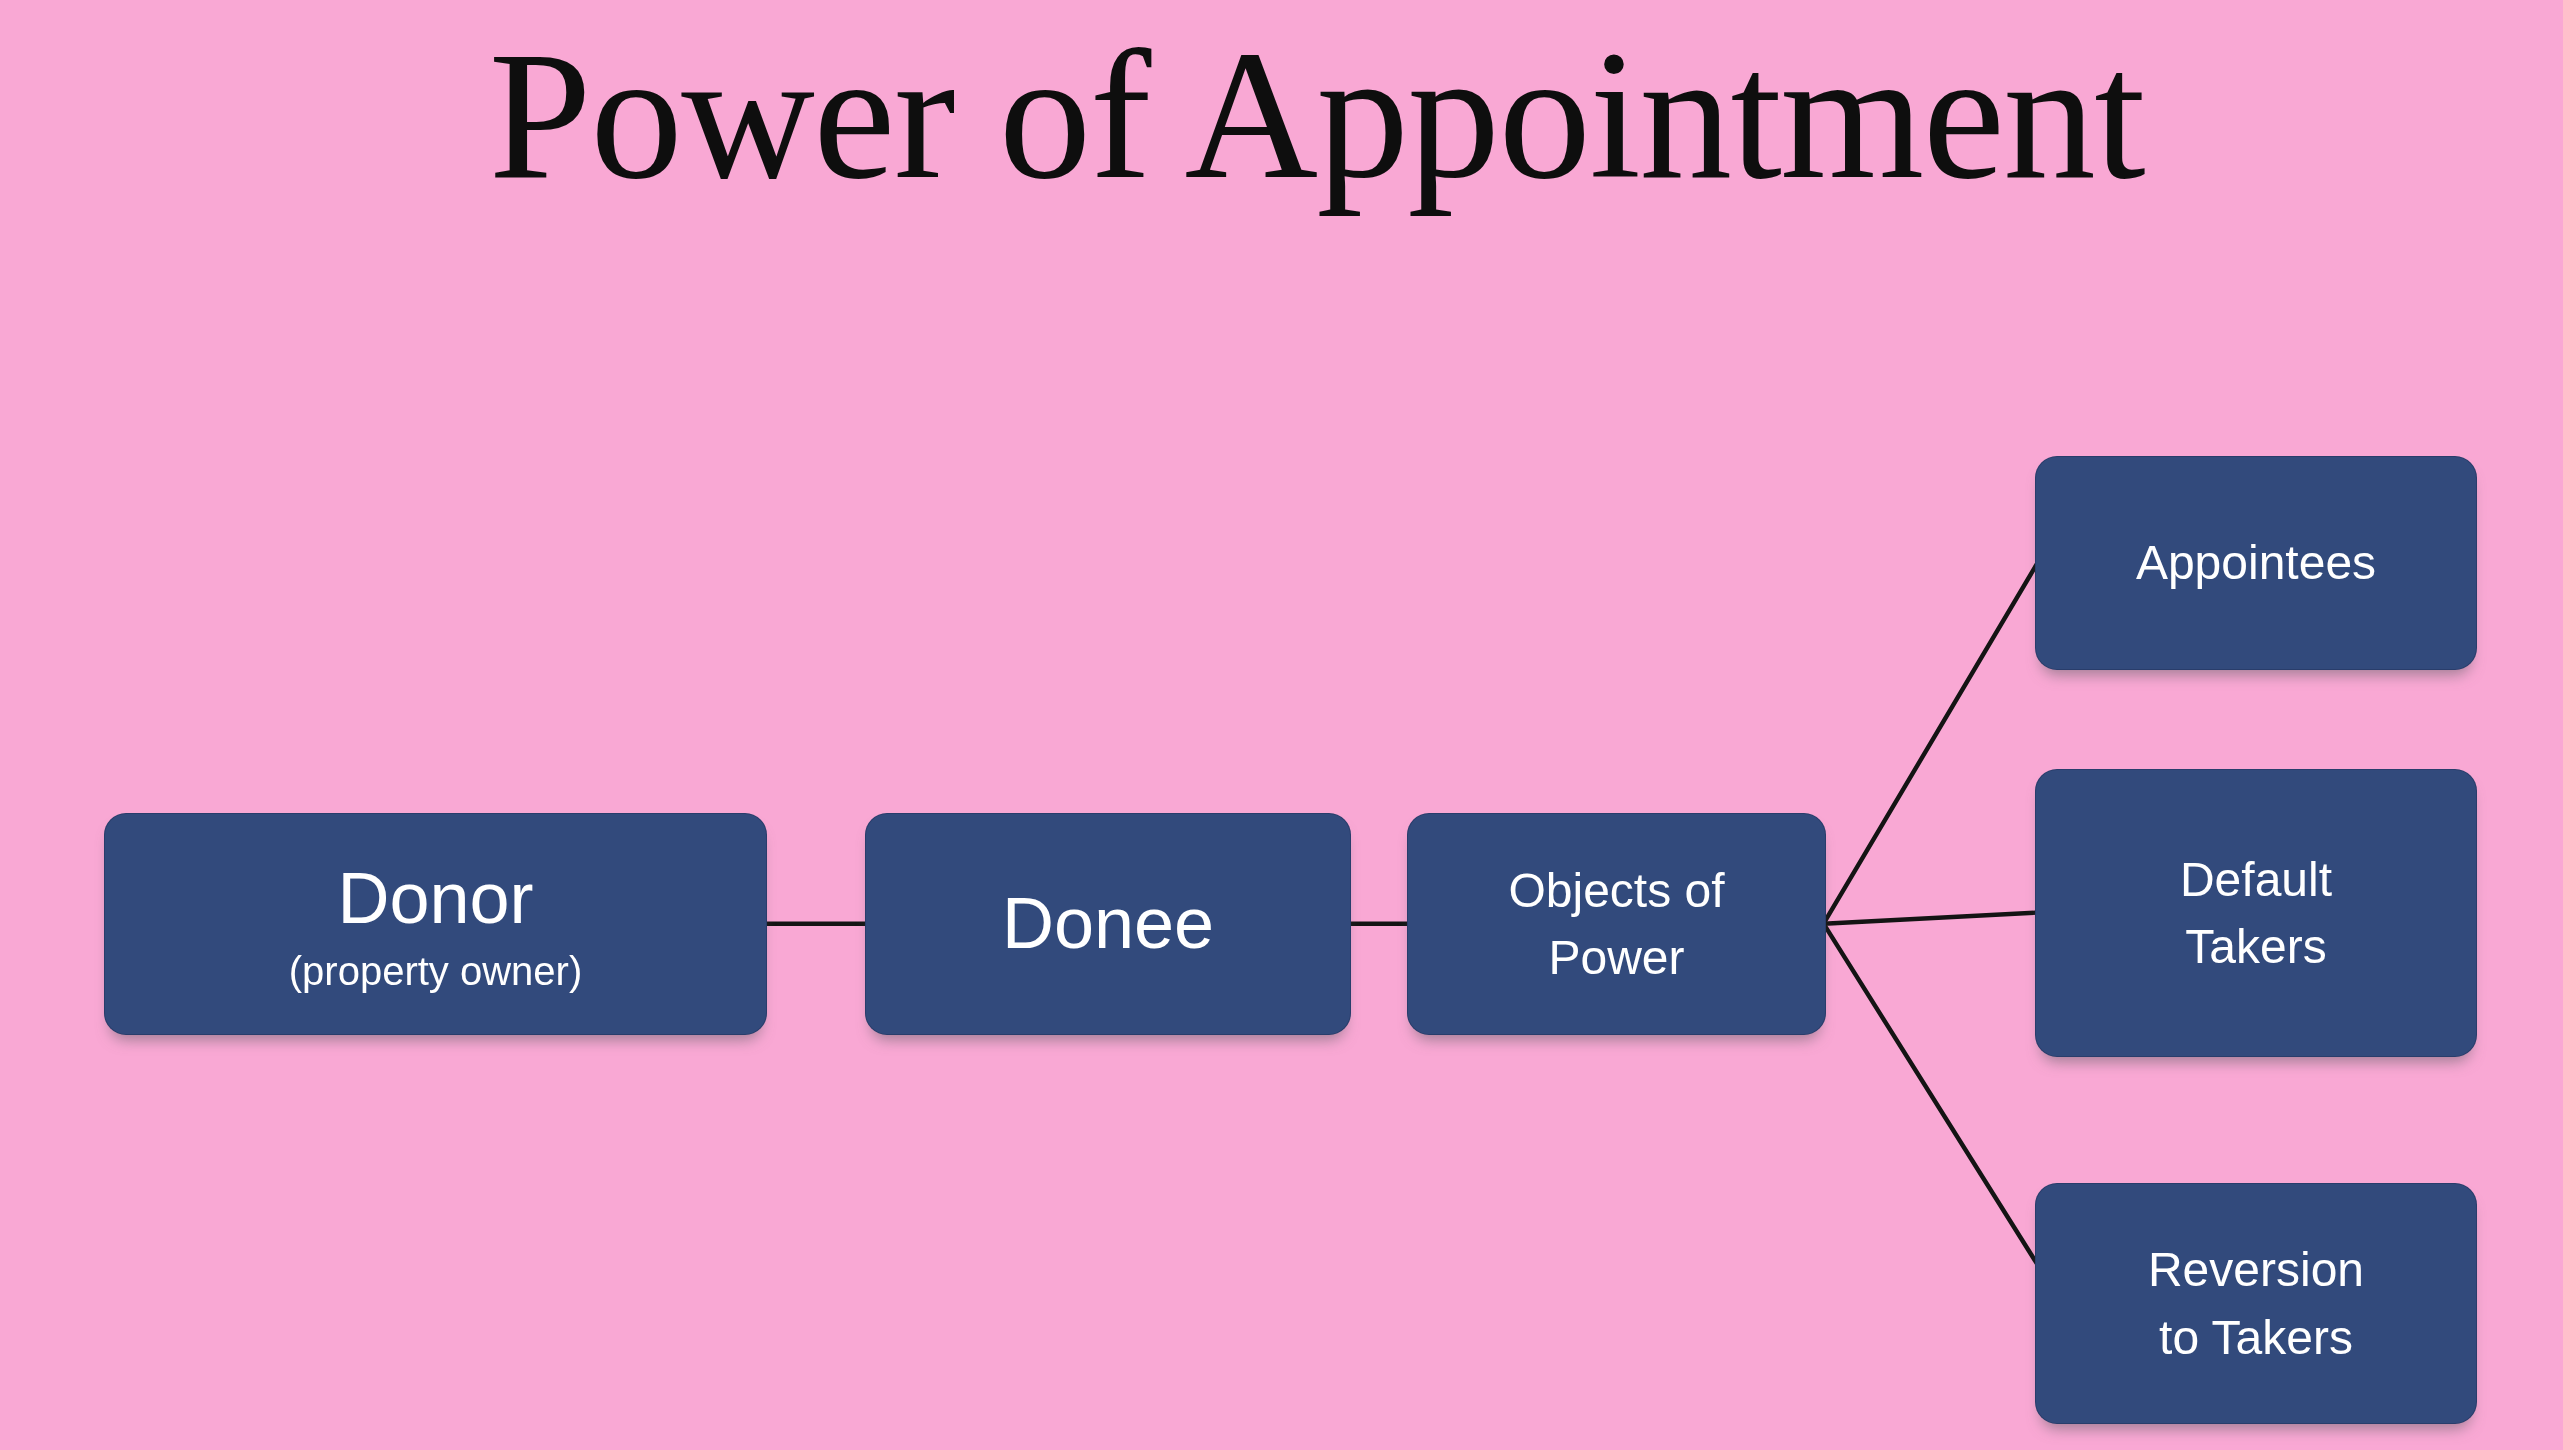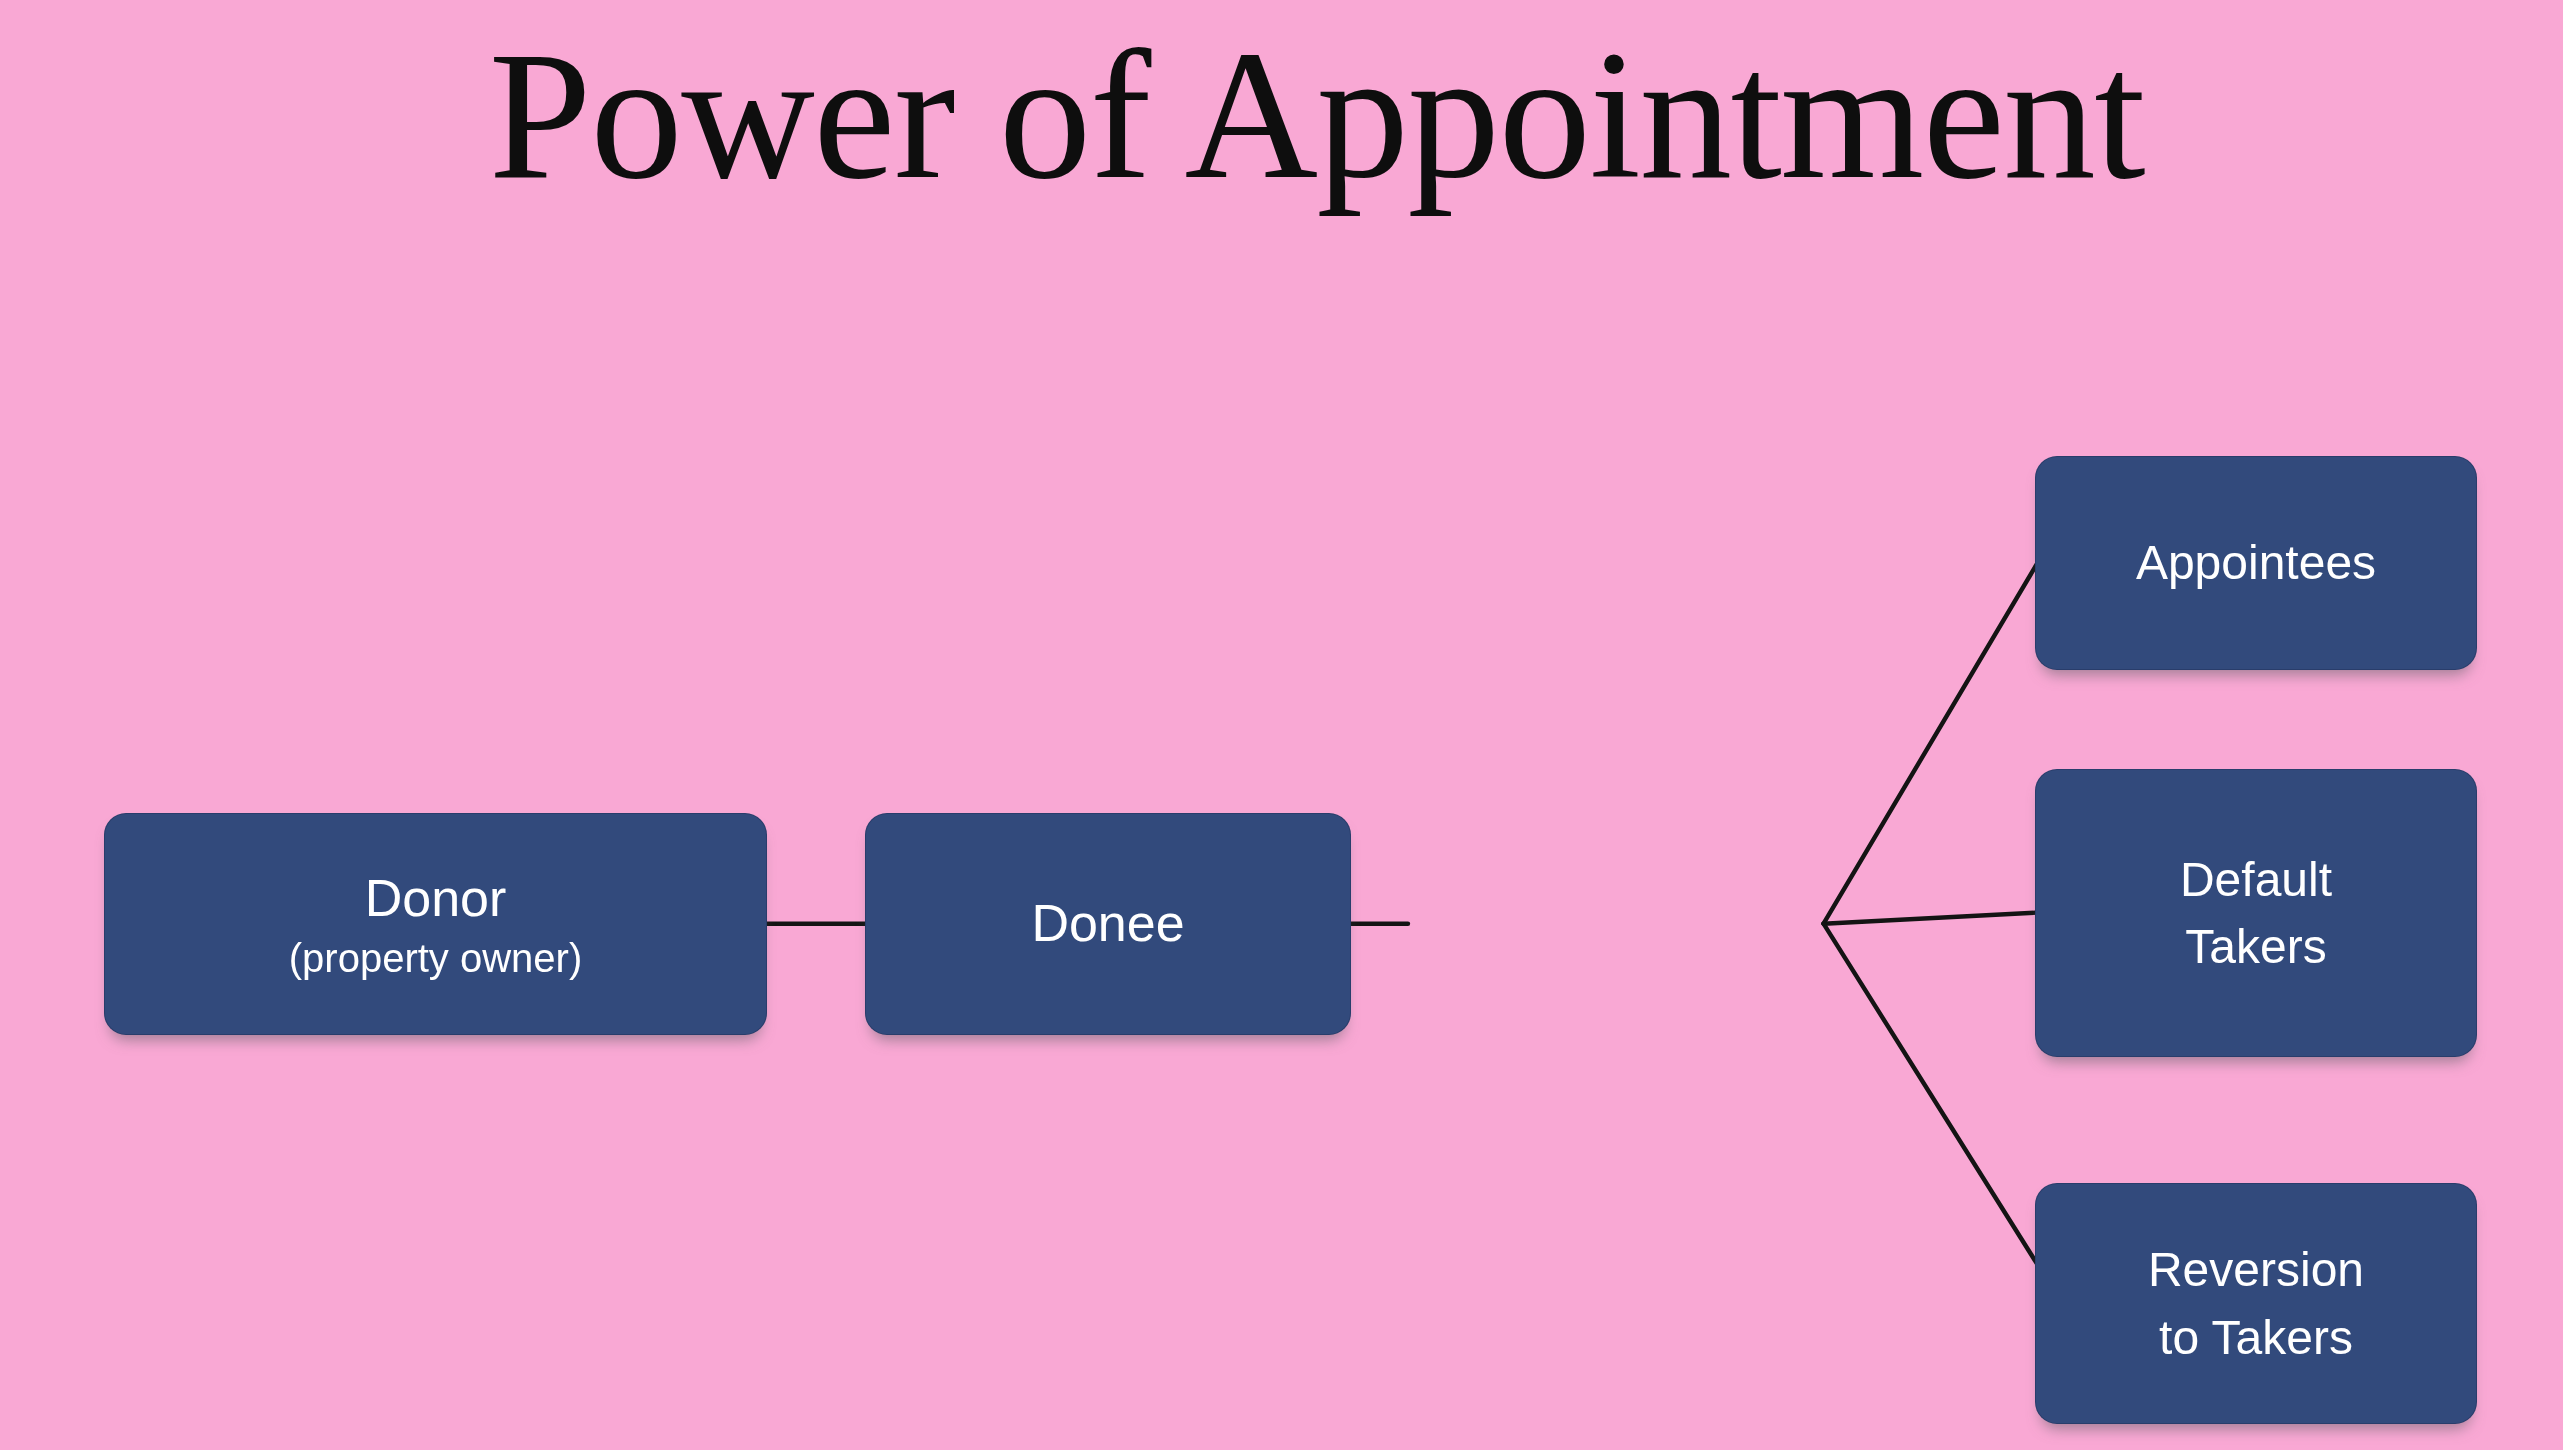--- a/index.html
+++ b/index.html
@@ -52,21 +52,21 @@
     border-radius: 22px;
     box-shadow: 0 10.4px 13.3px -6px rgba(95, 95, 100, 0.55);
     display: flex;
     flex-direction: column;
     align-items: center;
     justify-content: center;
     color: #ffffff;
     text-align: center;
   }
   .node .line-main {
-    font-size: 52px;
+    font-size: 72px;
     line-height: 1.3;
     white-space: nowrap;
   }
   .node .line-sub {
     font-size: 40px;
     line-height: 1.25;
     white-space: nowrap;
   }
   .node.small-text .line-main {
     font-size: 48px;
@@ -96,20 +96,24 @@
 
   <div class="node" id="node-donor">
     <span class="line-main">Donor</span>
     <span class="line-sub">(property owner)</span>
   </div>
 
   <div class="node" id="node-donee">
     <span class="line-main">Donee</span>
   </div>
 
+  <div class="node small-text" id="node-objects-of-power">
+    <span class="line-main">Objects of</span>
+    <span class="line-main">Power</span>
+  </div>
 
   <div class="node small-text" id="node-appointees">
     <span class="line-main">Appointees</span>
   </div>
 
   <div class="node small-text" id="node-default-takers">
     <span class="line-main">Default</span>
     <span class="line-main">Takers</span>
   </div>
 

